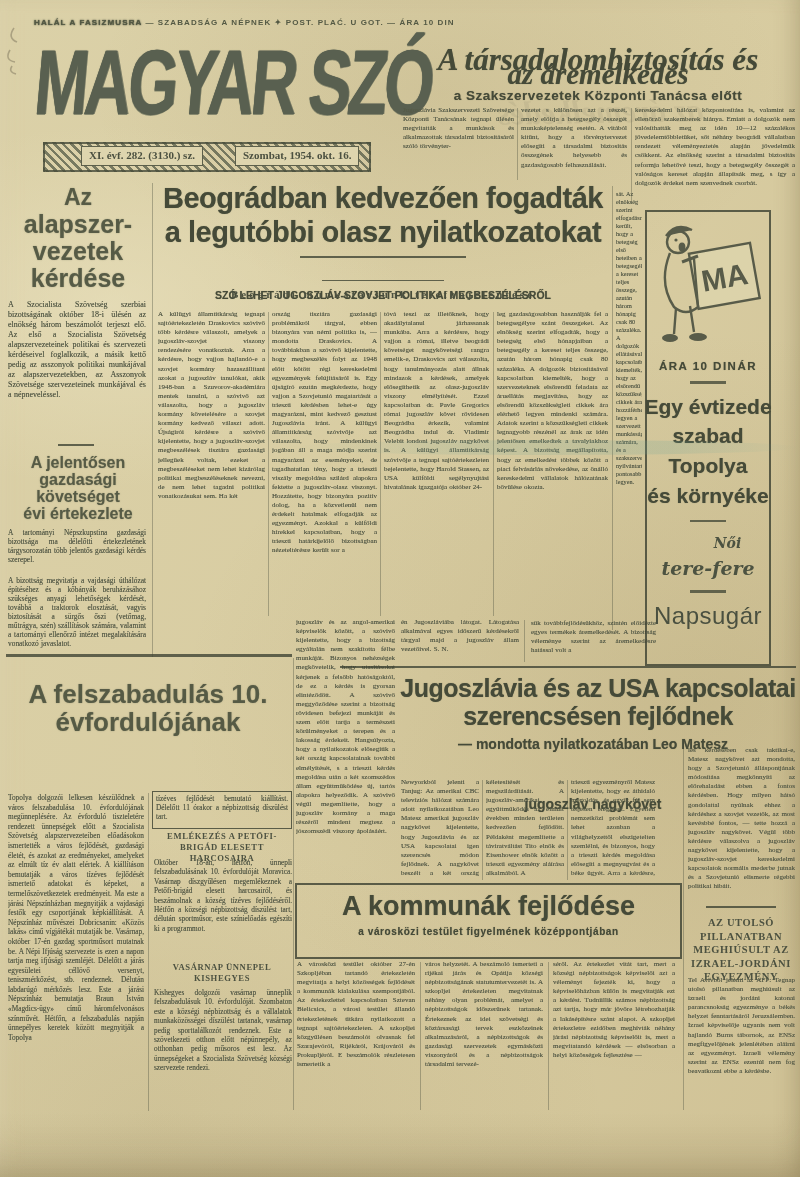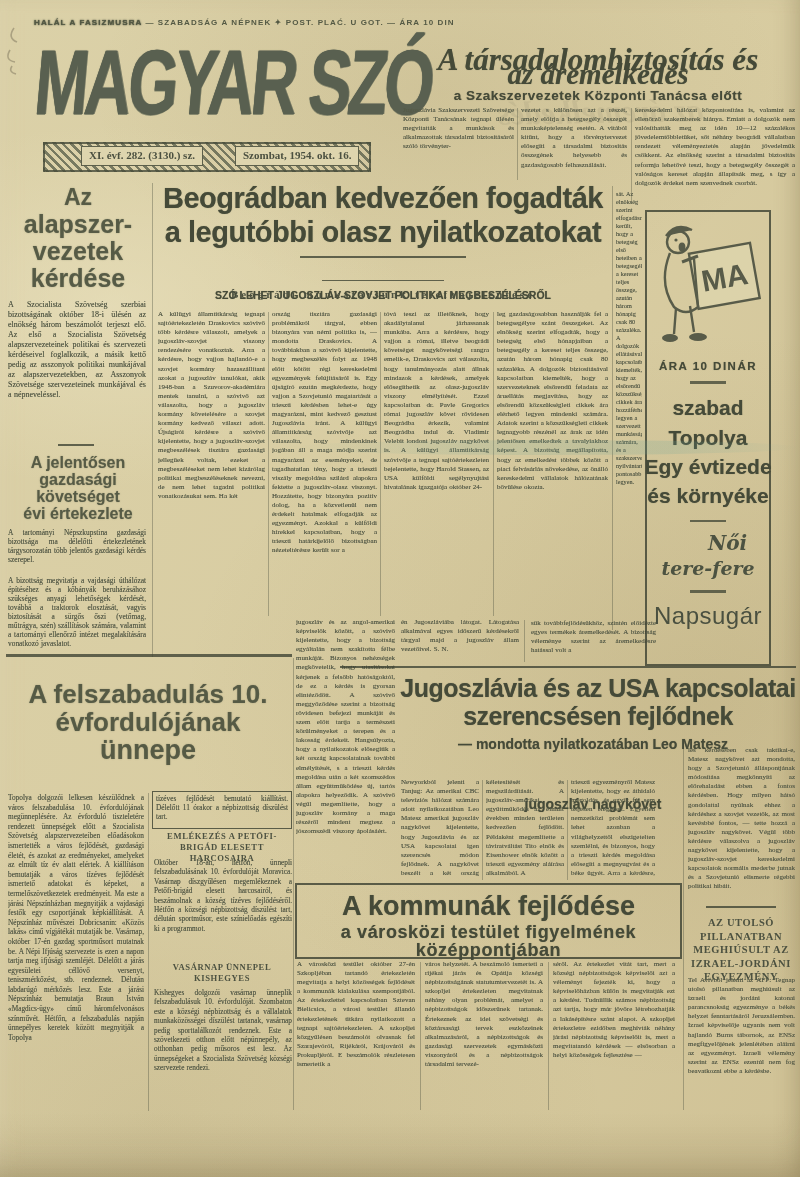--- a/index.html
+++ b/index.html
@@ -134,37 +134,36 @@
         <path d="M18,35 q-12,30 4,54 q12,10 24,0 l-4,-48"></path>
         <path d="M30,44 L46,38" stroke-width="3"></path>
         <path d="M24,90 l-2,26 M38,88 l4,26"></path>
         <ellipse cx="18" cy="120" rx="8" ry="4" fill="#4b5040" stroke="none"></ellipse>
         <ellipse cx="46" cy="119" rx="9" ry="4" fill="#4b5040" stroke="none"></ellipse>
       </g>
     </svg>
     <div class="hl" style="position:static;font-size:11.5px;letter-spacing:1.5px;margin-top:4px;">ÁRA 10 DINÁR</div>
     <div class="dash"></div>
     <div style="position:relative;left:-12px;width:146px;text-align:center;">
+      <div class="hl" style="position:static;font-size:21px;line-height:28px;">Egy évtizede</div>
       <div class="hl" style="position:static;font-size:21px;line-height:30px;">szabad Topolya</div>
-      <div class="hl" style="position:static;font-size:21px;line-height:28px;">Egy évtizede</div>
       <div class="hl" style="position:static;font-size:21px;line-height:30px;">és környéke</div>
     </div>
     <div class="dash"></div>
     <div style="text-align:center;font-family:'DejaVu Serif',serif;font-style:italic;font-weight:bold;color:#4c5241;">
-      <div style="font-size:20px;line-height:24px;margin-left:39px;">Női</div>
+      <div style="font-size:14px;line-height:24px;margin-left:39px;">Női</div>
       <div style="font-size:19px;line-height:26px;">tere-fere</div>
     </div>
     <div class="dash"></div>
     <div style="text-align:center;font:24px 'Liberation Sans',sans-serif;color:#4a5040;letter-spacing:.5px;">Napsugár</div>
   </div>
 
   <div class="hline" style="left:6px;top:654px;width:286px;height:3px;"></div>
   <div class="hl faded" style="left:4px;top:680px;width:288px;font-size:26px;line-height:28px;">A felszabadulás 10.</div>
   <div class="hl faded" style="left:4px;top:708px;width:288px;font-size:26px;line-height:28px;">évfordulójának</div>
-  <div class="hl faded" style="left:4px;top:736px;width:288px;font-size:27px;line-height:29px;">ünnepe</div>
   <div class="bt" style="left:8px;top:793px;width:136px;height:318px;font-size:7.3px;line-height:9.6px;">Topolya dolgozói lelkesen készülődnek a város felszabadulása 10. évfordulójának megünneplésére. Az évforduló tiszteletére rendezett ünnepségek előtt a Szocialista Szövetség alapszervezeteiben előadásokon ismertették a város fejlődését, gazdasági életét, és azokat az eredményeket, amelyeket az elmúlt tíz év alatt elértek. A kiállításon bemutatják a város tízéves fejlődését ismertető adatokat és képeket, a termelőszövetkezetek eredményeit. Ma este a járási Népszínházban megnyitják a vajdasági festők egy csoportjának képkiállítását. A Népszínház művészei Dobricsanin: «Közös lakás» című vígjátékát mutatják be. Vasárnap, október 17-én gazdag sportműsort mutatnak be. A Népi Ifjúság szervezete is ezen a napon tartja meg ifjúsági szemléjét. Délelőtt a járás egyesületei céllövő versenyt, teniszmérkőzést, stb. rendeznek. Délután labdarúgó mérkőzés lesz. Este a járási Népszínház bemutatja Braun István «Magdics-ügy» című háromfelvonásos színművét. Hétfőn, a felszabadulás napján ünnepélyes keretek között megnyitják a Topolya</div>
   <div class="vline" style="left:148px;top:793px;height:318px;"></div>
   <div class="vline" style="left:293px;top:658px;height:452px;"></div>
   <div class="boxed bt" style="left:152px;top:791px;width:132px;height:32px;border-width:1px;padding:2px 3px;font-size:7.3px;line-height:9px;">tízéves fejlődését bemutató kiállítást. Délelőtt 11 órakor a népbizottság díszülést tart.</div>
   <div class="subcap" style="left:152px;top:831px;width:140px;font-size:8.6px;line-height:11px;">EMLÉKEZÉS A PETŐFI-BRIGÁD ELESETT HARCOSAIRA</div>
   <div class="bt" style="left:154px;top:858px;width:138px;height:100px;font-size:7.3px;line-height:9.4px;">Október 18-án, hétfőn, ünnepli felszabadulásának 10. évfordulóját Moravica. Vasárnap díszgyűlésen megemlékeznek a Petőfi-brigád elesett harcosairól, és beszámolnak a község tízéves fejlődéséről. Hétfőn a községi népbizottság díszülést tart, délután sportműsor, este színielőadás egészíti ki a programmot.</div>
   <div class="subcap" style="left:152px;top:962px;width:140px;font-size:8.6px;line-height:11px;">VASÁRNAP ÜNNEPEL KISHEGYES</div>
   <div class="bt" style="left:154px;top:988px;width:138px;height:124px;font-size:7.3px;line-height:9.4px;">Kishegyes dolgozói vasárnap ünneplik felszabadulásuk 10. évfordulóját. Szombaton este a községi népbizottság és a vállalatok munkaközösségei díszülést tartanak, vasárnap pedig sporttalálkozót rendeznek. Este a szövetkezeti otthon előtt népünnepély, az otthonban pedig műsoros est lesz. Az ünnepségeket a Szocialista Szövetség községi szervezete rendezi.</div>
 
   <div class="hline" style="left:340px;top:666px;width:456px;height:2px;"></div>
@@ -176,21 +175,21 @@
   <div class="bt" style="left:486px;top:778px;width:78px;height:102px;">kéletesítését és megszilárdítását. A jugoszláv-amerikai együttműködés az elmúlt években minden területen kedvezően fejlődött. Példaként megemlítette a táviratváltást Tito elnök és Eisenhower elnök között a trieszti egyezmény aláírása alkalmából. A</div>
   <div class="bt" style="left:571px;top:778px;width:84px;height:102px;">trieszti egyezményről Matesz kijelentette, hogy ez áthidaló megoldás, és egyik fél sem teljesen elégedett. Egyetlen nemzetközi problémát sem lehet azonban a világhelyzettől elszigetelten szemlélni, és bizonyos, hogy a trieszti kérdés megoldása elősegíti a megnyugvást és a béke ügyét. Arra a kérdésre, hogy vajjon a szovjet álláspontváltoztatás a leszere-</div>
   <div class="vline" style="left:482px;top:780px;height:100px;"></div>
   <div class="vline" style="left:567px;top:780px;height:100px;"></div>
 
   <div class="bt" style="left:688px;top:746px;width:107px;height:158px;">lés kérdésében csak taktikai-e, Matesz nagykövet azt mondotta, hogy a Szovjetunió álláspontjának módosítása megkönnyíti az előrehaladást ebben a fontos kérdésben. Hogy milyen hátsó gondolattal nyúlnak ehhez a kérdéshez a szovjet vezetők, az most kevésbbé fontos, — tette hozzá a jugoszláv nagykövet. Végül több kérdésre válaszolva a jugoszláv nagykövet kijelentette, hogy a jugoszláv-szovjet kereskedelmi kapcsolatok normális mederbe jutnak és a Szovjetunió elismerte régebbi politikai hibáit.</div>
   <div class="vline" style="left:683px;top:748px;height:362px;"></div>
 
   <div class="boxed" style="left:295px;top:883px;width:383px;height:72px;">
     <div class="hl" style="position:static;font-size:27px;line-height:34px;margin-top:4px;">A kommunák fejlődése</div>
-    <div class="hl" style="position:static;font-size:18px;line-height:18px;font-family:'Liberation Sans',sans-serif;letter-spacing:.6px;">a városközi testület figyelmének középpontjában</div>
+    <div class="hl" style="position:static;font-size:10px;line-height:18px;font-family:'Liberation Sans',sans-serif;letter-spacing:.6px;">a városközi testület figyelmének középpontjában</div>
   </div>
   <div class="bt" style="left:297px;top:960px;width:118px;height:150px;">A városközi testület október 27-én Szkopljéban tartandó értekezletén megvitatja a helyi közösségek fejlődését a kommunák kialakulása szempontjából. Az értekezlettel kapcsolatban Sztevan Bielicsics, a városi testület állandó értekezletének titkára nyilatkozott a tegnapi sajtóértekezleten. A szkopljei közgyűlésen beszámolót olvasnak fel Szarajevóról, Rijékáról, Krájováról és Prokupljéról. E beszámolók részletesen ismertetik a</div>
   <div class="bt" style="left:425px;top:960px;width:118px;height:150px;">város helyzetét. A beszámoló ismerteti a rijékai járás és Opátija községi népbizottságának statutumtervezetét is. A szkopljei értekezleten megvitatnak néhány olyan problémát, amelyet a népbizottságok időszerűnek tartanak. Értekeznek az idei szövetségi és köztársasági tervek eszközeinek alkalmazásáról, a népbizottságok és gazdasági szervezetek egymásközti viszonyáról és a népbizottságok társadalmi tervezé-</div>
   <div class="bt" style="left:553px;top:960px;width:122px;height:150px;">séről. Az értekezlet vitát tart, mert a községi népbizottságok képviselői azt a véleményt fejezték ki, hogy a képviselőházban külön is megvitatják ezt a kérdést. Tudniillik számos népbizottság azt tartja, hogy már jövőre létrehozhatják a lakásépítésre szánt alapot. A szkopljei értekezletre ezidőben meghívták néhány járási népbizottság képviselőit is, mert a megvitatandó kérdések — elsősorban a helyi közösségek fejlesztése —</div>
   <div class="vline" style="left:420px;top:962px;height:148px;"></div>
   <div class="vline" style="left:548px;top:962px;height:148px;"></div>
 
   <div class="hline" style="left:706px;top:906px;width:70px;height:2px;"></div>
   <div class="subcap" style="left:686px;top:916px;width:110px;font-size:10.5px;line-height:13.5px;">AZ UTOLSÓ PILLANATBAN MEGHIÚSULT AZ IZRAEL-JORDÁNI EGYEZMÉNY</div>
   <div class="bt" style="left:688px;top:976px;width:107px;height:132px;">Tel Avivból jelenti az AFP: Tegnap utolsó pillanatban meghiúsult az izraeli és jordáni katonai parancsnokság egyezménye a békés helyzet fenntartásáról Jeruzsálemben. Izrael képviselője ugyanis nem volt hajlandó Burns tábornok, az ENSz megfigyelőjének jelenlétében aláírni az egyezményt. Izraeli vélemény szerint az ENSz ezentúl nem fog beavatkozni ebbe a kérdésbe.</div>

